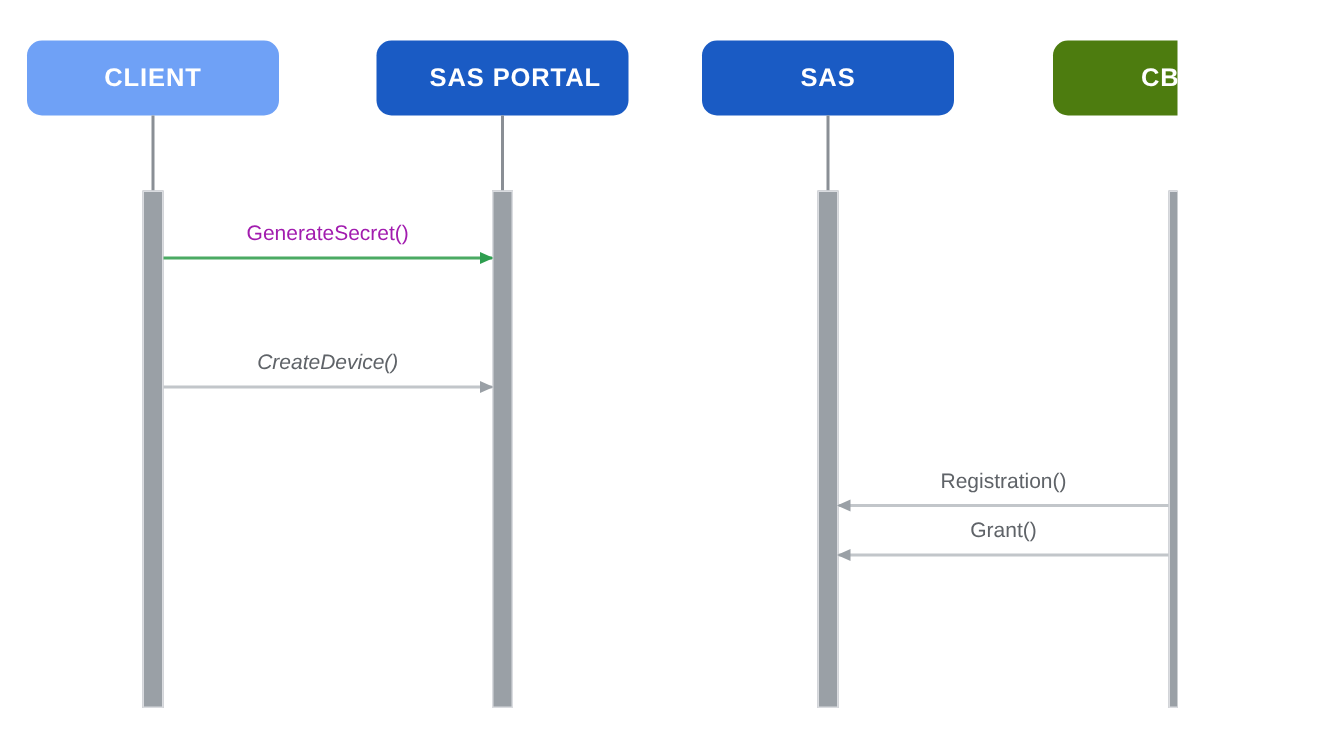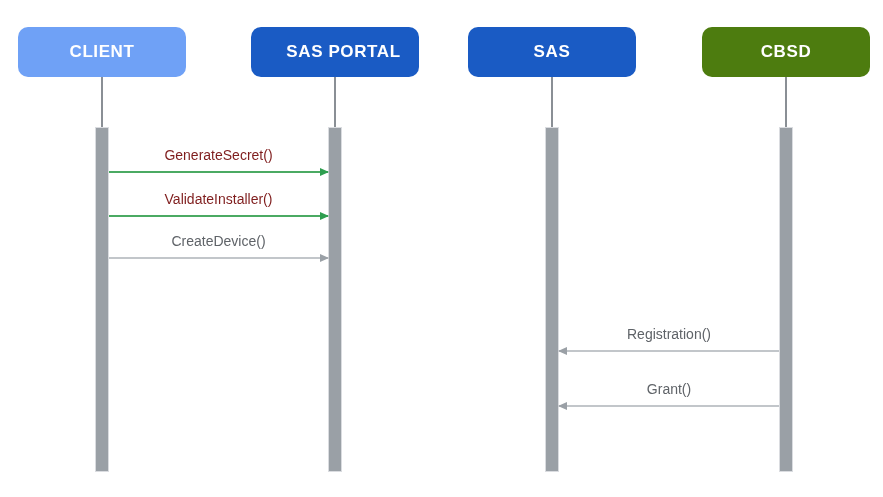--- a/index.html
+++ b/index.html
@@ -1,21 +1,21 @@
 <!DOCTYPE html>
 <html><head>
 <meta charset="utf-8">
 <style>
   * { margin: 0; padding: 0; box-sizing: border-box; }
   html, body { background: #ffffff; }
   body { font-family: "Liberation Sans", sans-serif; }
 
   .diagram {
     position: relative;
-    width: 883px;
+    width: 785px;
     height: 497px;
     background: #ffffff;
     overflow: hidden;
   }
 
   
   .actor {
     position: absolute;
     top: 27px;
     width: 168px;
@@ -73,21 +73,21 @@
     position: absolute;
     top: -3.5px;
     width: 0;
     height: 0;
     border-top: 4.5px solid transparent;
     border-bottom: 4.5px solid transparent;
   }
   .message.dir-right .arrow .head { right: -1px; }
   .message.dir-left  .arrow .head { left: -1px; }
 
-  .message.green .msg-label { color: #7f1d1d; }
+  .message.green .msg-label { color: #a21caf; }
   .message.green .arrow     { background: #4BAA63; }
   .message.green.dir-right .arrow .head { border-left: 9px solid #2E9E4F; }
 
   .message.gray .msg-label { color: #5F6368; }
   .message.gray .arrow     { background: #C2C6CA; }
   .message.gray.dir-right .arrow .head { border-left: 9px solid #9AA0A6; }
   .message.gray.dir-left  .arrow .head { border-right: 9px solid #9AA0A6; }
 
   
   .span-left  { left: 109px; width: 219px; }
@@ -120,39 +120,33 @@
   <div class="activation" style="left:328px;"></div>
   <div class="activation" style="left:545px;"></div>
   <div class="activation" style="left:779px;"></div>
 
   <div class="message green dir-right span-left" style="top:146px;">
     <span class="msg-label">GenerateSecret()</span>
     <div class="arrow">
         <span class="head"></span>
       </div>
   </div>
-  <div class="message green dir-right span-left" style="top:190px;">
-    <span class="msg-label">ValidateInstaller()</span>
-    <div class="arrow">
-        <span class="head"></span>
-      </div>
-  </div>
-  <div class="message gray dir-right span-left" style="top:232px;">
+  <div class="message gray dir-right span-left" style="top:232px;font-style:italic;">
     <span class="msg-label">CreateDevice()</span>
     <div class="arrow">
         <span class="head"></span>
       </div>
   </div>
 
-  <div class="message gray dir-left span-right" style="top:325px;">
+  <div class="message gray dir-left span-right" style="top:311px;">
     <span class="msg-label">Registration()</span>
     <div class="arrow">
         <span class="head"></span>
       </div>
   </div>
-  <div class="message gray dir-left span-right" style="top:380px;">
+  <div class="message gray dir-left span-right" style="top:344px;">
     <span class="msg-label">Grant()</span>
     <div class="arrow">
         <span class="head"></span>
       </div>
   </div>
 
 </div>
 
 </body></html>

